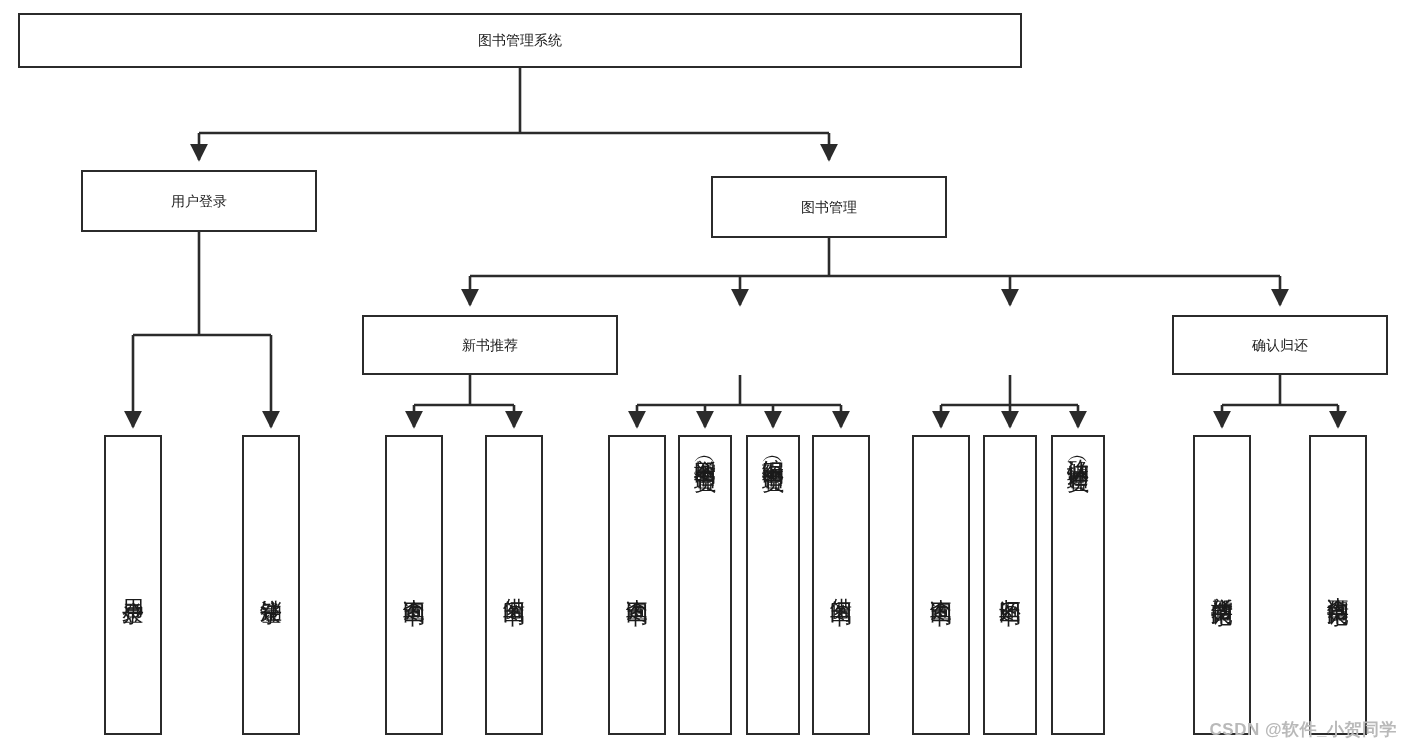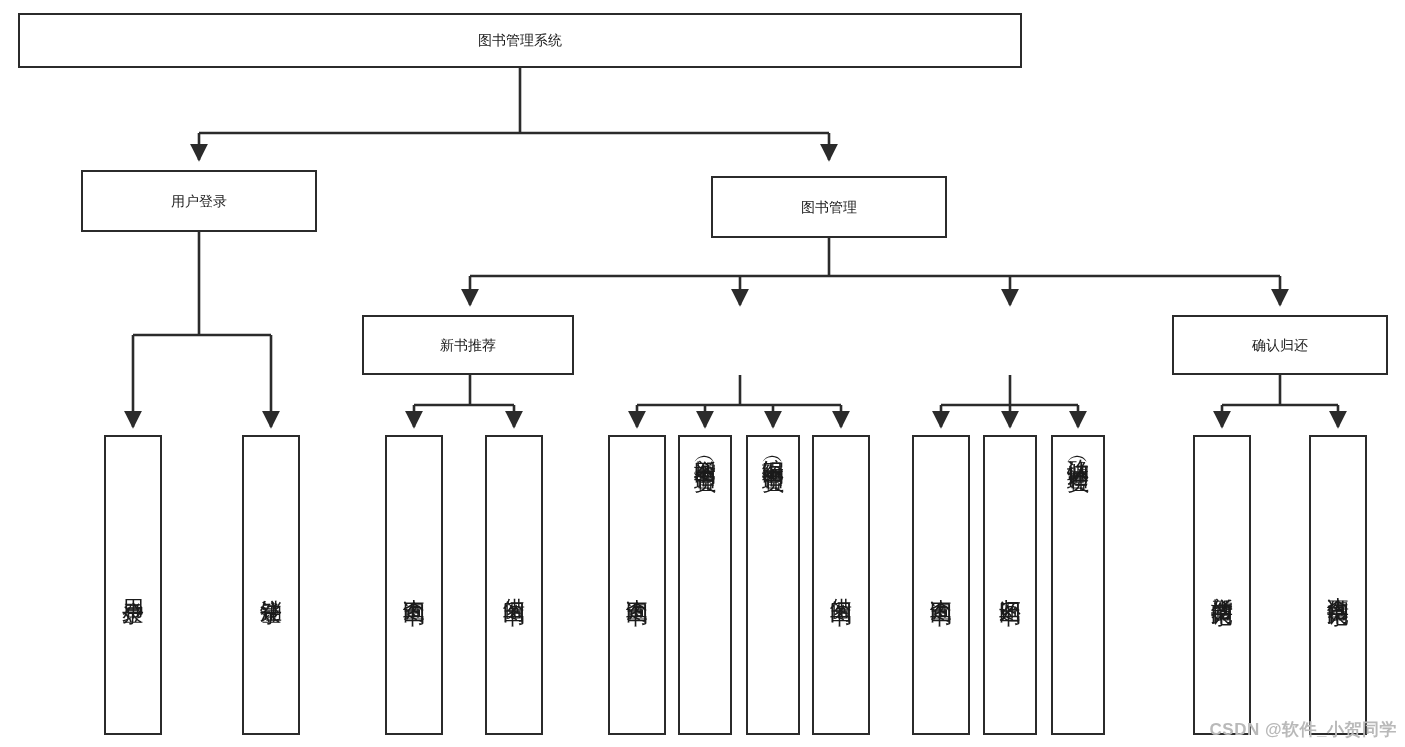--- a/index.html
+++ b/index.html
@@ -133,21 +133,21 @@
     <span class="label">图书管理系统</span>
   </div>
 
   <div class="node horiz" style="left:81px; top:170px; width:236px; height:62px;">
     <span class="label">用户登录</span>
   </div>
   <div class="node horiz" style="left:711px; top:176px; width:236px; height:62px;">
     <span class="label">图书管理</span>
   </div>
 
-  <div class="node horiz" style="left:362px; top:315px; width:212px; height:60px;">
+  <div class="node horiz" style="left:362px; top:315px; width:256px; height:60px;">
     <span class="label">新书推荐</span>
   </div>
   <div class="node horiz" style="left:1172px; top:315px; width:216px; height:60px;">
     <span class="label">确认归还</span>
   </div>
 
   <div class="node vert centered" style="left:104px; top:435px; width:58px; height:300px;">
     <span class="label">用户登录</span>
   </div>
   <div class="node vert centered" style="left:242px; top:435px; width:58px; height:300px;">

